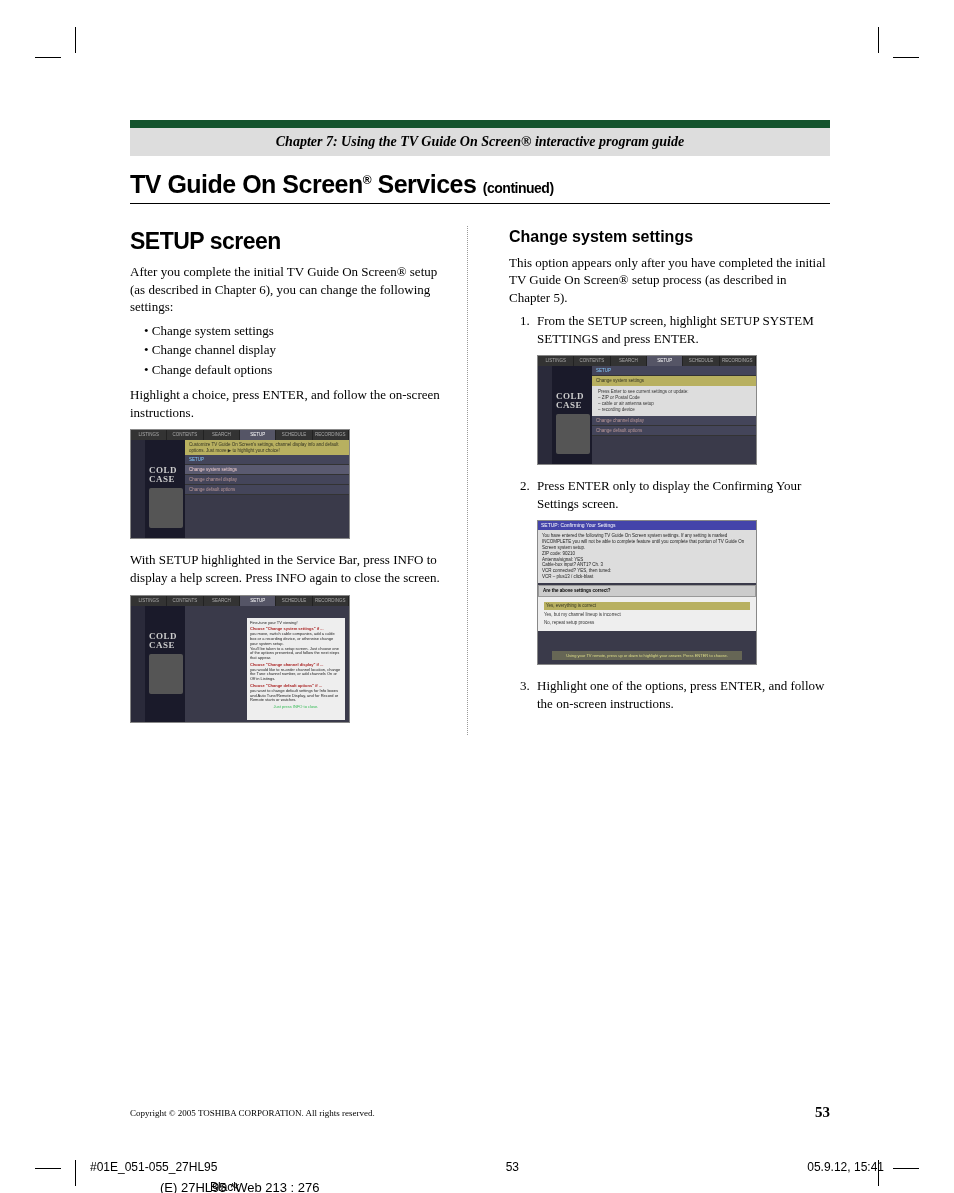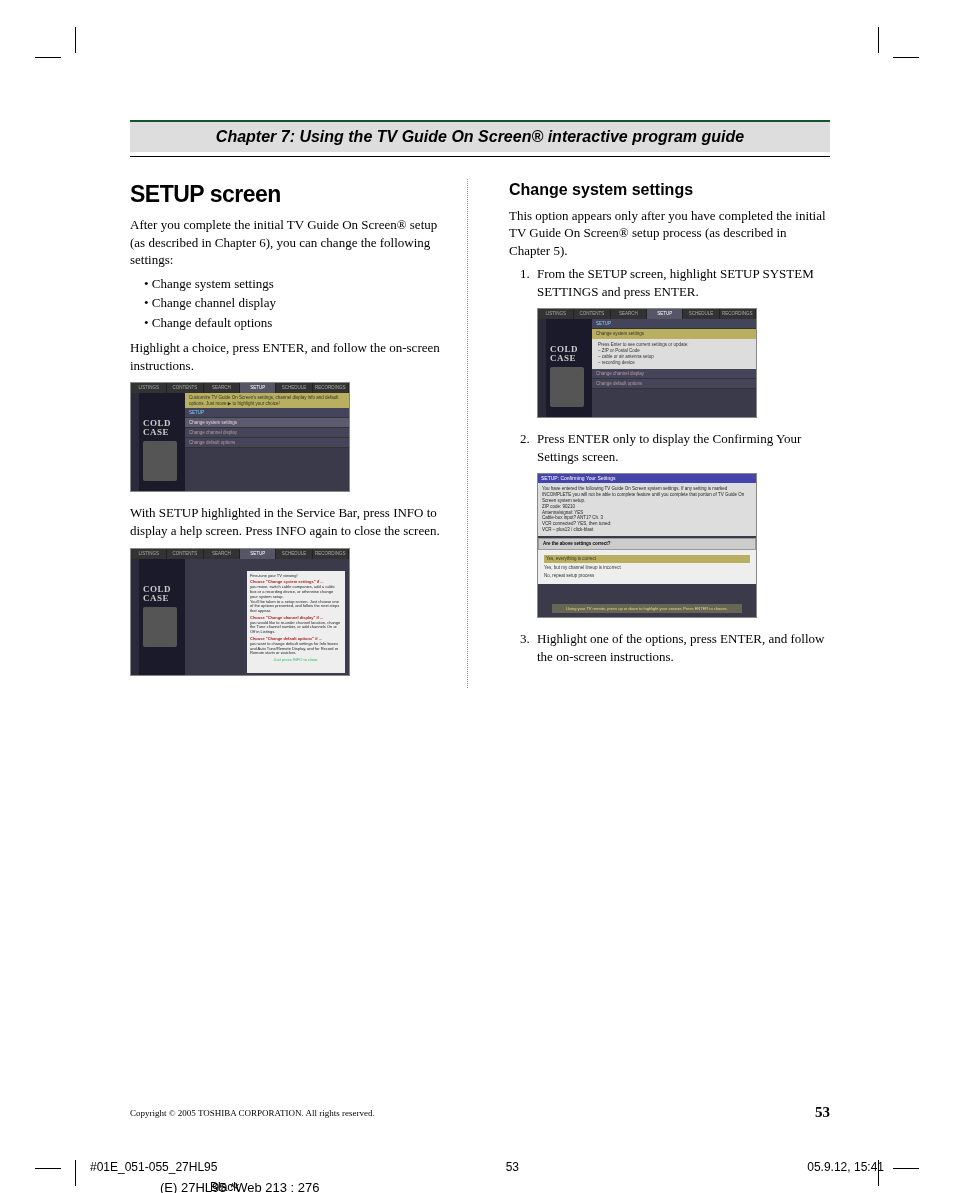--- a/index.html
+++ b/index.html
@@ -30,27 +30,27 @@
 
   .page {
     position: absolute;
     left: 130px;
     top: 120px;
     width: 700px;
   }
 
   .chapter-bar {
     background: #ddd;
-    border-top: 2px solid #14532d;
+    border-top: 8px solid #14532d;
     padding: 6px 0;
     text-align: center;
     font-style: italic;
     font-weight: bold;
-    font-size: 16px;
-    font-family: Liberation Sans, sans-serif;
+    font-size: 14px;
+    font-family: Liberation Serif, serif;
   }
 
   h1.main-title {
     font-family: 'Arial Narrow', Arial, Helvetica, sans-serif;
     font-weight: bold;
     font-size: 25px;
     margin-top: 14px;
     letter-spacing: -0.5px;
   }
   h1.main-title sup { font-size: 12px; vertical-align: super; }
@@ -96,21 +96,21 @@
     font-family: Arial, Helvetica, sans-serif;
     color: #ddd;
     font-size: 5px;
     overflow: hidden;
   }
   .screenshot.s2 { height: 128px; }
   .ss-header { background: #333; height: 10px; display: flex; }
   .ss-tab { flex: 1; border-right: 1px solid #222; font-size: 4.5px; text-align: center; line-height: 10px; color: #aaa; }
   .ss-tab.active { background: #556; color: #fff; }
   .ss-side {
-    position: absolute; left: 8px; top: 10px; bottom: 0; width: 54px;
+    position: absolute; left: 14px; top: 10px; bottom: 0; width: 54px;
     background: #1a1a2a;
   }
   .ss-cold { font-family: Georgia, serif; font-weight: bold; font-size: 9px; color: #ccc; padding: 26px 4px 0 4px; line-height: 1; letter-spacing: 0.5px; }
   .ss-face { width: 34px; height: 40px; background: #555; border-radius: 2px; margin: 4px 4px 0 4px; }
   .ss-main { position: absolute; left: 54px; right: 0; top: 10px; bottom: 0; background: #3a3a4a; }
   .ss-yellow { background: #b8b060; color: #332; padding: 2px 4px; font-size: 4.5px; line-height: 1.2; }
   .ss-row { background: #44455a; border-bottom: 1px solid #333; padding: 1.5px 4px; color: #b99; font-size: 4.5px; }
   .ss-row.hl { background: #5a5a70; color: #ecc; }
   .ss-info {
     position: absolute; left: 62px; right: 4px; top: 12px; bottom: 2px;
@@ -179,20 +179,23 @@
   </div>
 <div class="crop-mark br">
     <div class="h"></div>
     <div class="v"></div>
   </div>
 
 <div class="page">
 
   <div class="chapter-bar">Chapter 7: Using the TV Guide On Screen® interactive program guide</div>
 
+  <h1 class="main-title">
+    <span>TV Guide On Screen</span><sup>®</sup><span> Services </span><span class="cont">(continued)</span>
+  </h1>
   <hr class="rule">
 
   <div class="columns">
 
     <div class="col left">
       <h2 class="section">SETUP screen</h2>
       <p>After you complete the initial TV Guide On Screen® setup (as described in Chapter 6), you can change the following settings:</p>
       <ul>
         <li>Change system settings</li>
         <li>Change channel display</li>

